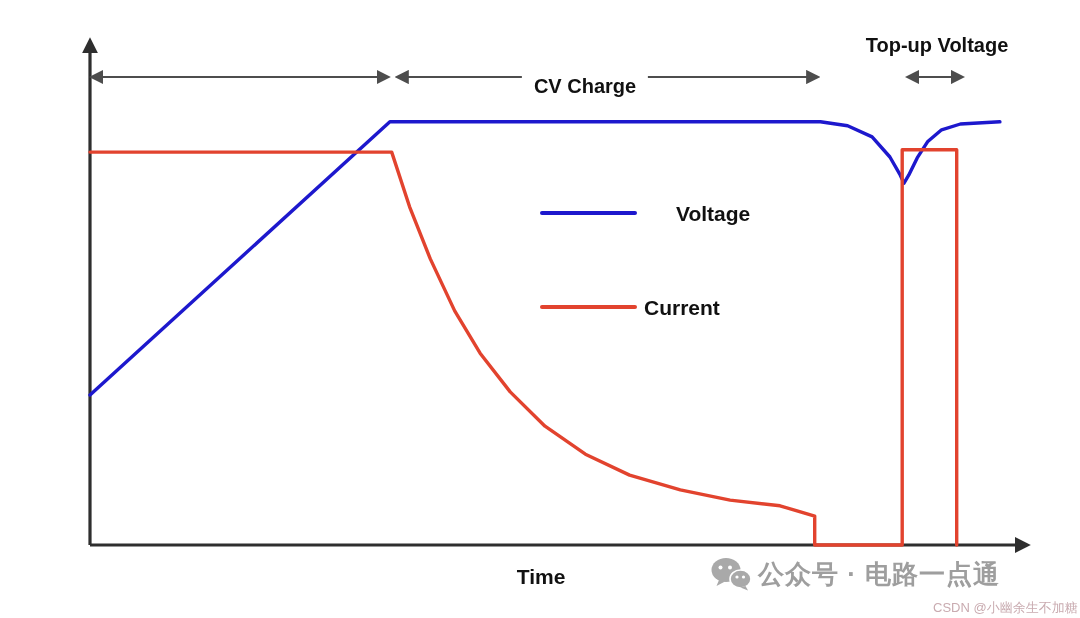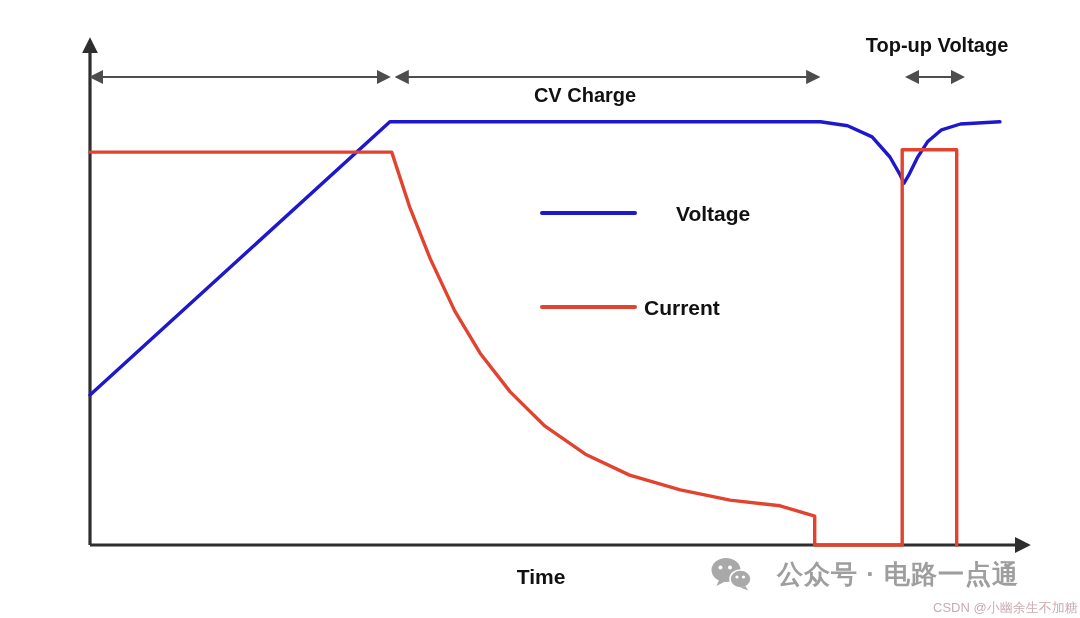--- a/index.html
+++ b/index.html
@@ -54,21 +54,21 @@
     z-index: 2;
     text-align: center;
   }
 
   .watermark {
     position: absolute;
     left: 710px;
     top: 556px;
     display: flex;
     align-items: center;
-    gap: 25px;
+    gap: 6px;
     color: #9e9e9e;
     font-size: 26px;
     font-weight: 700;
     letter-spacing: 1px;
     z-index: 3;
     white-space: nowrap;
   }
   .csdn-watermark {
     position: absolute;
     left: 913px;
@@ -97,21 +97,21 @@
   <line x1="90" y1="545" x2="90" y2="42" stroke="#2e2e2e" stroke-width="3.2" marker-end="url(#arrow-axis)"></line>
       <line x1="90" y1="545" x2="1026" y2="545" stroke="#2e2e2e" stroke-width="3.2" marker-end="url(#arrow-axis)"></line>
       <line x1="91.88" y1="77" x2="387.98" y2="77" stroke="#4d4d4d" stroke-width="2.2" marker-start="url(#arrow-ann)" marker-end="url(#arrow-ann)"></line>
       <line x1="397.38000000000005" y1="77" x2="817.56" y2="77" stroke="#4d4d4d" stroke-width="2.2" marker-start="url(#arrow-ann)" marker-end="url(#arrow-ann)"></line>
       <line x1="907.8" y1="77" x2="962.32" y2="77" stroke="#4d4d4d" stroke-width="2.2" marker-start="url(#arrow-ann)" marker-end="url(#arrow-ann)"></line>
       <polyline points="90.0,395.0 389.9,121.8 820.4,121.8 847.6,125.8 872.1,136.9 889.9,157.0 900.3,175.2 904.0,183.2 908.7,175.2 917.2,157.9 927.5,141.8 941.6,129.8 960.4,124.0 999.9,121.8" fill="none" stroke="#1d18cd" stroke-width="3.4" stroke-linejoin="round" stroke-linecap="round"></polyline>
       <polyline points="90.0,152.1 391.7,152.1 409.6,206.8 430.3,258.9 454.7,310.9 480.1,353.2 510.2,391.9 545.0,426.2 585.4,454.2 629.6,475.1 680.3,489.8 730.1,500.1 780.0,505.8 814.7,516.1 814.7,545.0 902.2,545.0 902.2,149.8 956.7,149.8 956.7,545.0" fill="none" stroke="#e2432e" stroke-width="3.4" stroke-linejoin="round" stroke-linecap="round"></polyline>
     </svg>
 
 
-  <div class="phase-label" style="left:585px; top:95px">CV Charge</div>
+  <div class="phase-label" style="left:585px; top:86px">CV Charge</div>
 
   <div class="phase-label topup" style="left:937px; top:45px">Top-up Voltage</div>
 
   <div class="legend-line" style="left: 540px; top: 211px; background: rgb(29, 24, 205);"></div>
   <div class="legend-text" style="left:676px; top:214px">Voltage</div>
 
   <div class="legend-line" style="left: 540px; top: 305px; background: rgb(226, 67, 46);"></div>
   <div class="legend-text" style="left:644px; top:308px">Current</div>
 
   <div class="axis-label" style="left:541px; top:577px">Time</div>

